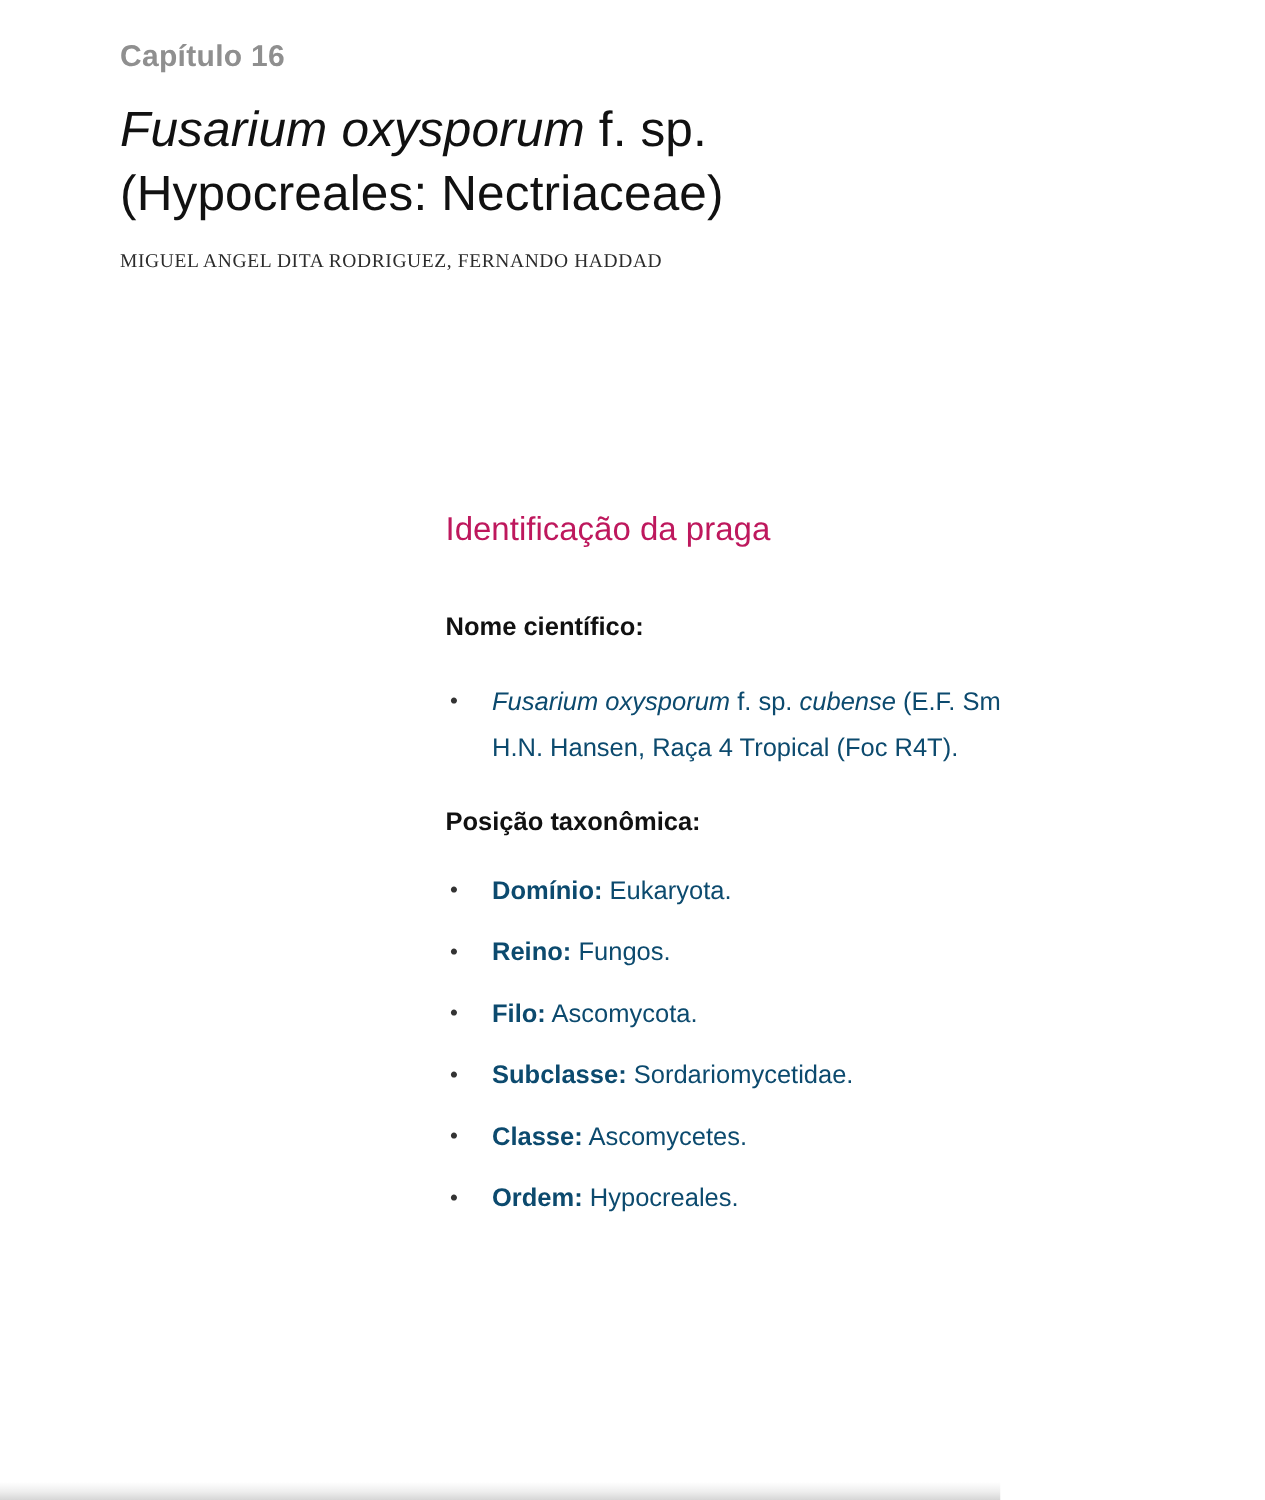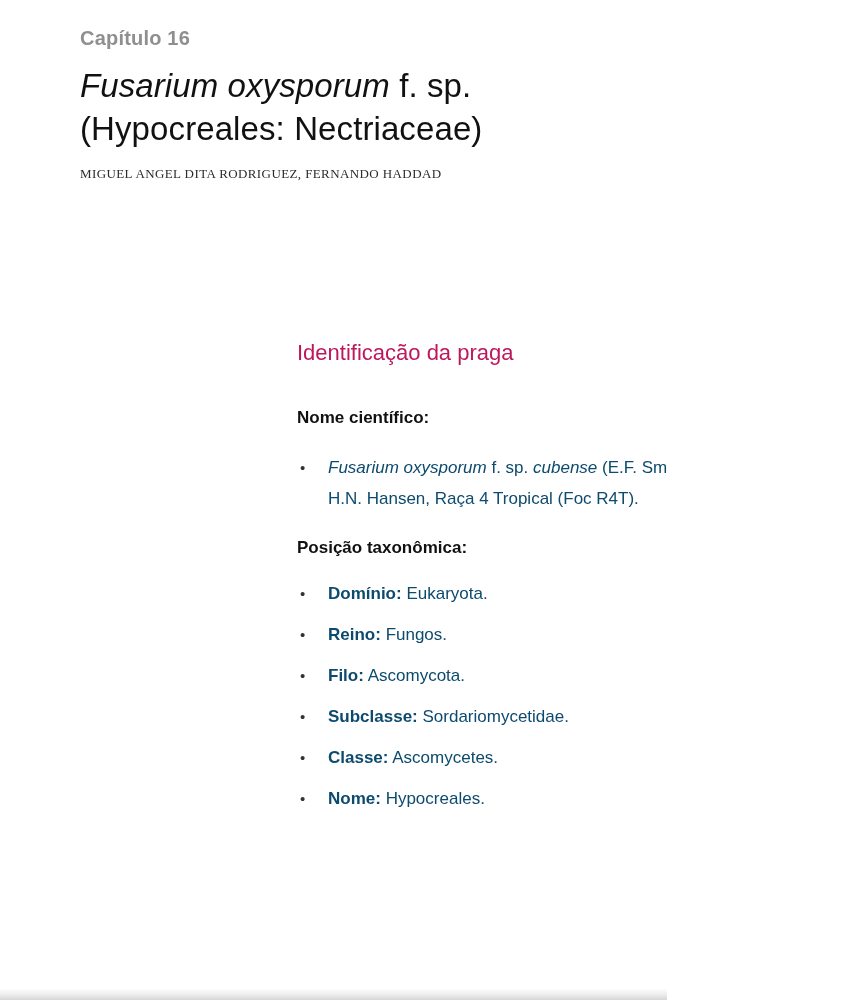--- a/index.html
+++ b/index.html
@@ -120,20 +120,20 @@
     </ul>
 
     <h3 class="sub-heading taxo">Posição taxonômica:</h3>
 
     <ul class="bullets taxo-list">
       <li><b>Domínio:</b> <span>Eukaryota.</span></li>
       <li><b>Reino:</b> <span>Fungos.</span></li>
       <li><b>Filo:</b> <span>Ascomycota.</span></li>
       <li><b>Subclasse:</b> <span>Sordariomycetidae.</span></li>
       <li><b>Classe:</b> <span>Ascomycetes.</span></li>
-      <li><b>Nome:</b> <span>Hypocreales.</span></li>
+      <li><b>Ordem:</b> <span>Hypocreales.</span></li>
     </ul>
 
   </section>
 
   <div class="page-edge"></div>
 
 </div>
 
 </body></html>

